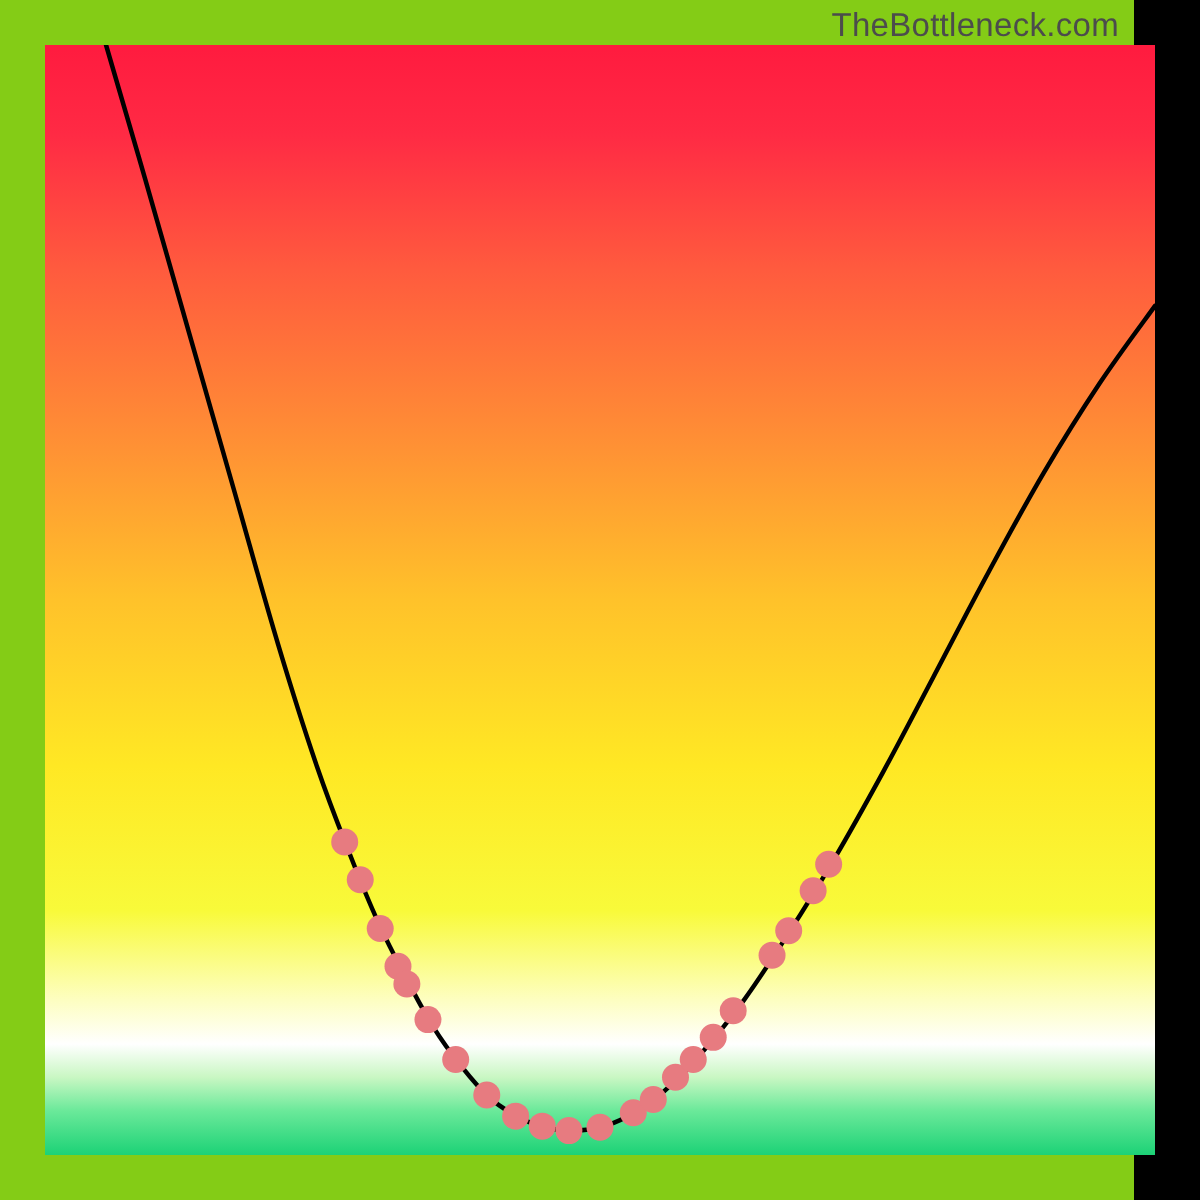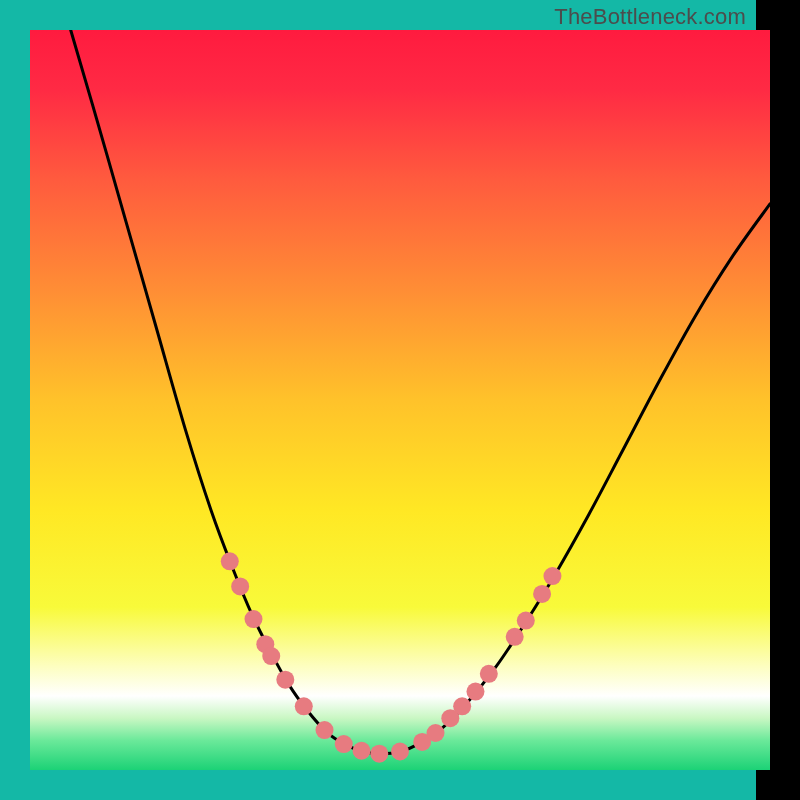--- a/index.html
+++ b/index.html
@@ -1,21 +1,21 @@
 <!DOCTYPE html>
 <html><head>
 <meta charset="utf-8">
 <style>
   * { margin: 0; padding: 0; box-sizing: border-box; }
   html, body { width: 800px; height: 800px; overflow: hidden; background: #000; }
   .frame {
     position: relative;
     width: 756px;
     height: 800px;
-    background: #14b8a6;
+    background: #84cc16;
   }
   .watermark {
     position: absolute;
     top: 4px;
     right: 10px;
     font-family: Arial, Helvetica, sans-serif;
     font-size: 22px;
     font-weight: 500;
     letter-spacing: 0.2px;
     z-index: 10;

